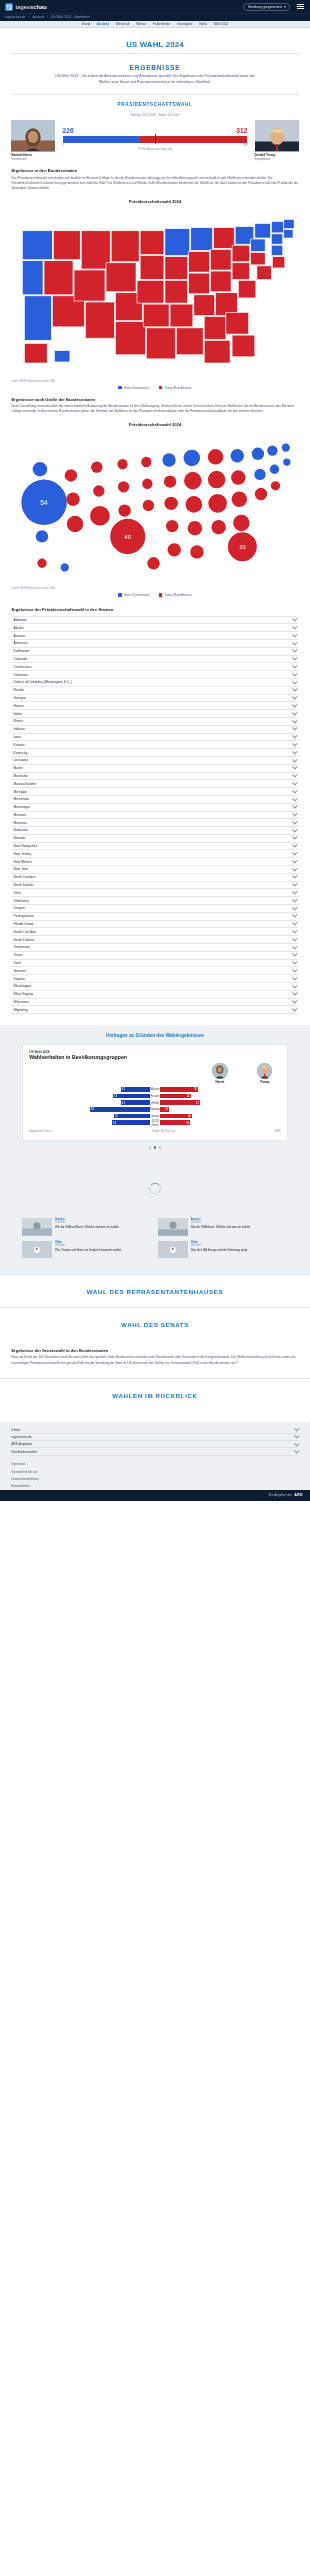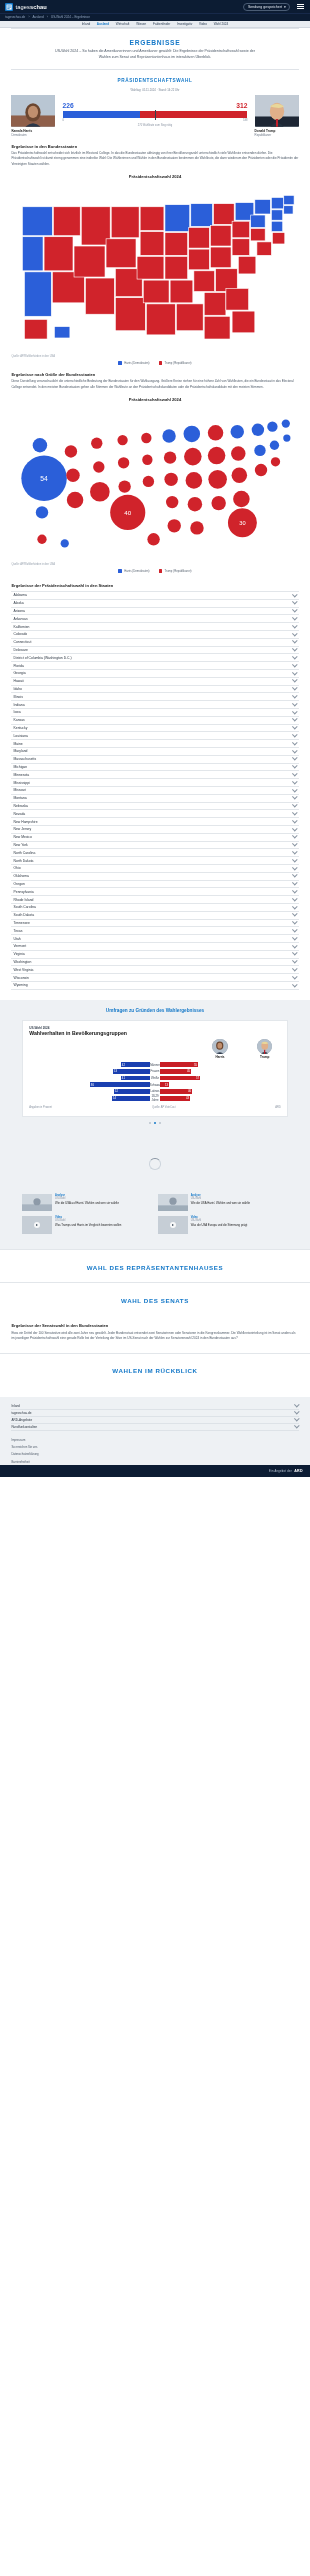--- a/index.html
+++ b/index.html
@@ -244,20 +244,21 @@
     <a href="#">Inland</a>
     <a href="#" class="active">Ausland</a>
     <a href="#">Wirtschaft</a>
     <a href="#">Wissen</a>
     <a href="#">Faktenfinder</a>
     <a href="#">Investigativ</a>
     <a href="#">Video</a>
     <a href="#">Wahl 2024</a>
   </div>
 
+  <div class="page-title">US WAHL 2024</div>
   <div class="rule"></div>
 
   <div class="section-head">ERGEBNISSE</div>
   <div class="section-sub">US-Wahl 2024 – So haben die Amerikanerinnen und Amerikaner gewählt: Die Ergebnisse der Präsidentschaftswahl sowie der Wahlen zum Senat und Repräsentantenhaus im interaktiven Überblick.</div>
   <div class="rule"></div>
 
   <div class="sub-head">PRÄSIDENTSCHAFTSWAHL</div>
   <div class="cands-meta">Wahltag: 05.11.2024 · Stand: 14:22 Uhr</div>
 
   <div class="cands">

